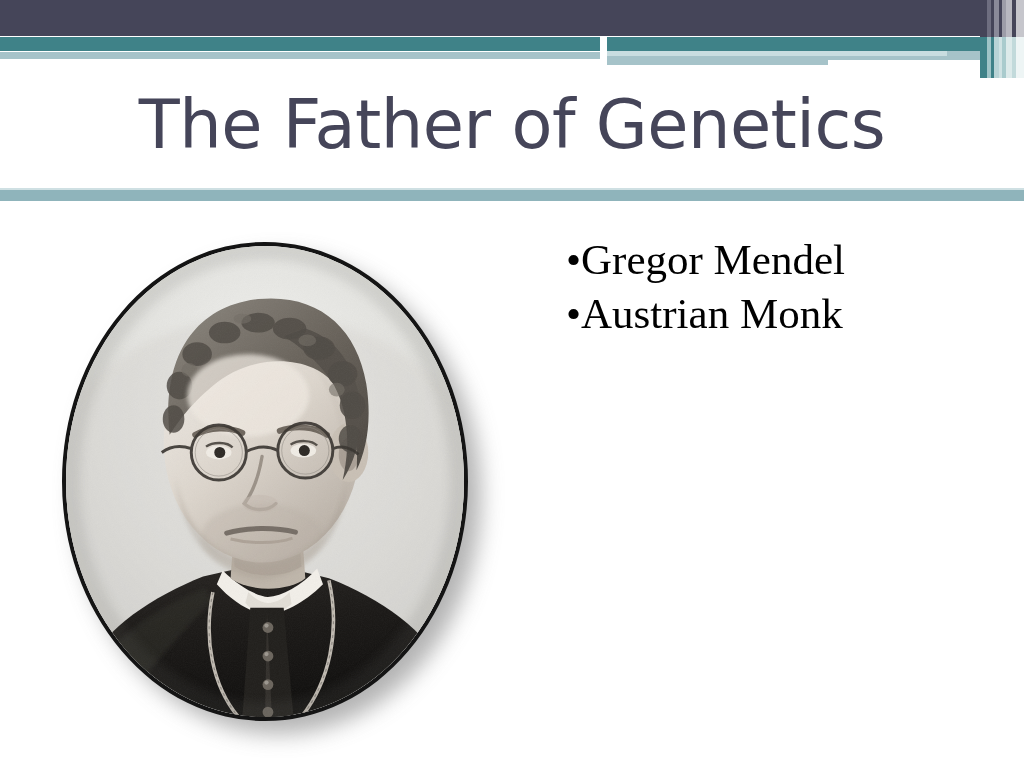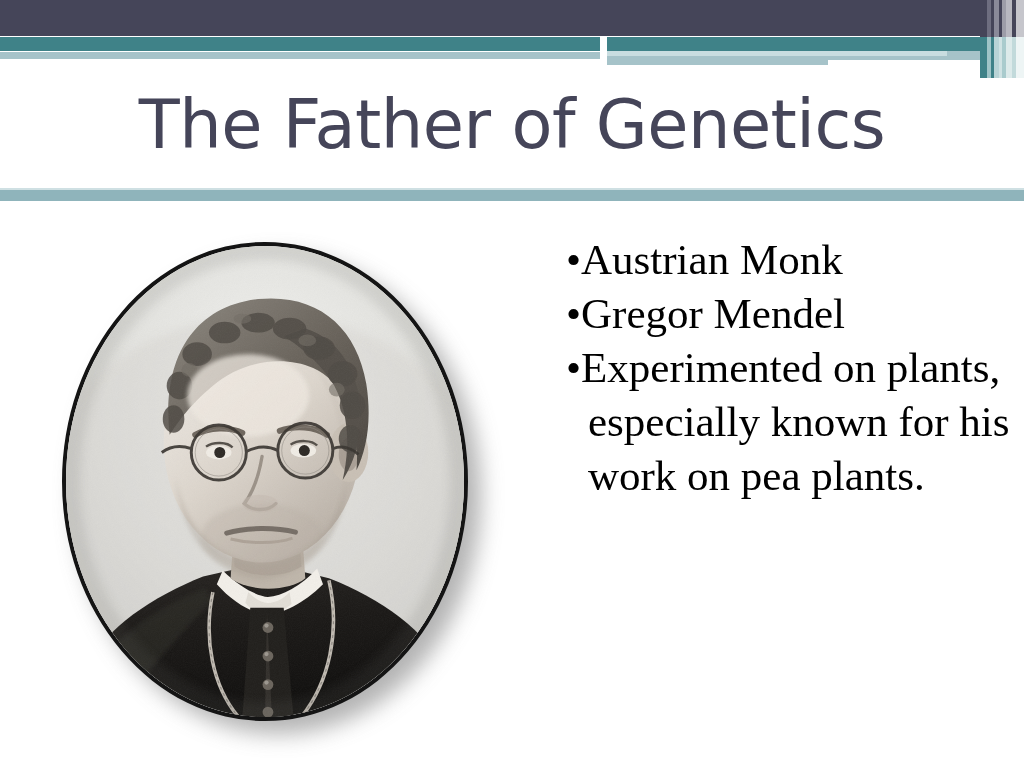--- a/index.html
+++ b/index.html
@@ -388,19 +388,18 @@
           <path d="M 252 120 C 292 160 296 250 262 306 C 292 262 296 170 252 120 Z" fill="#8f867c" opacity="0.35" filter="url(#soft)"></path>
 
           <rect width="406" height="479" filter="url(#grain)" opacity="0.55"></rect>
 
           <ellipse cx="203" cy="239" rx="203" ry="240" fill="none" stroke="#6a6a66" stroke-width="30" opacity="0.14" filter="url(#soft2)"></ellipse>
         </svg>
       </div>
     </div>
 
     <div id="bullet-list">
+      <div class="bullet-item"><span class="bullet-dot">•</span><span>Gregor Mendel</span></div>
       <div class="bullet-item"><span class="bullet-dot">•</span><span>Austrian Monk</span></div>
-      <div class="bullet-item"><span class="bullet-dot">•</span><span>Gregor Mendel</span></div>
-      <div class="bullet-item"><span class="bullet-dot">•</span><span>Experimented on plants, especially known for his work on pea plants.</span></div>
     </div>
 
   </div>
 </div>
 
 </body></html>

